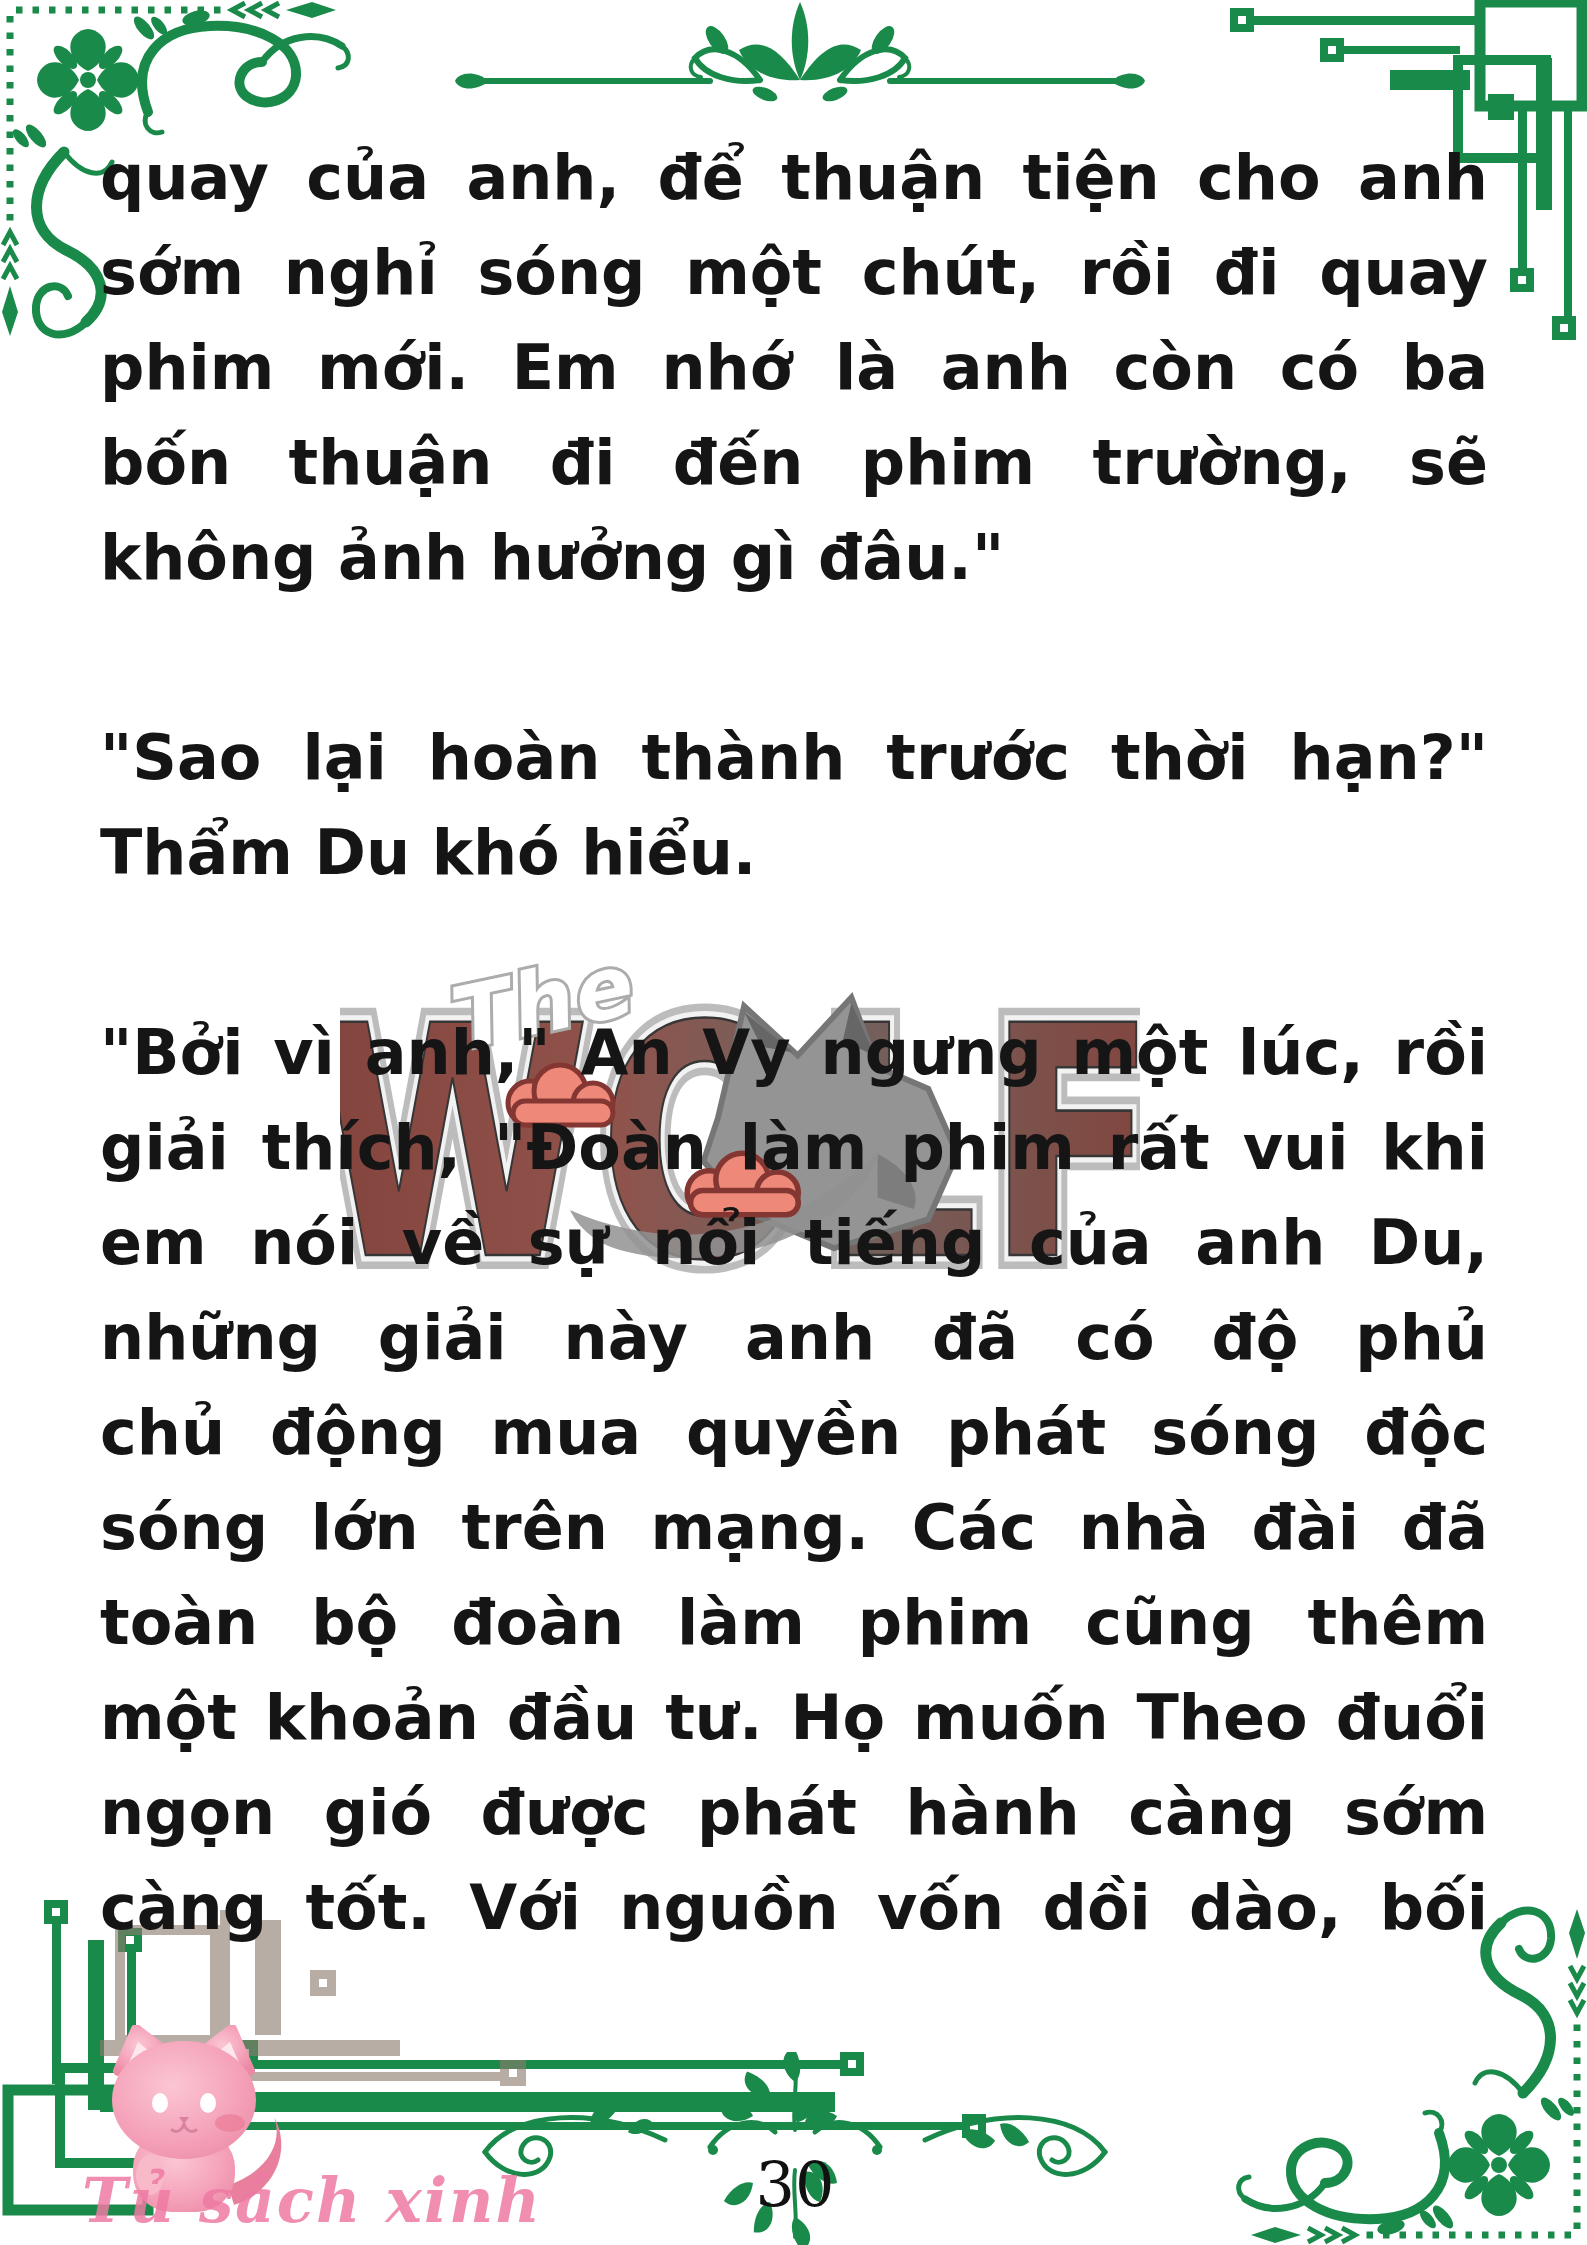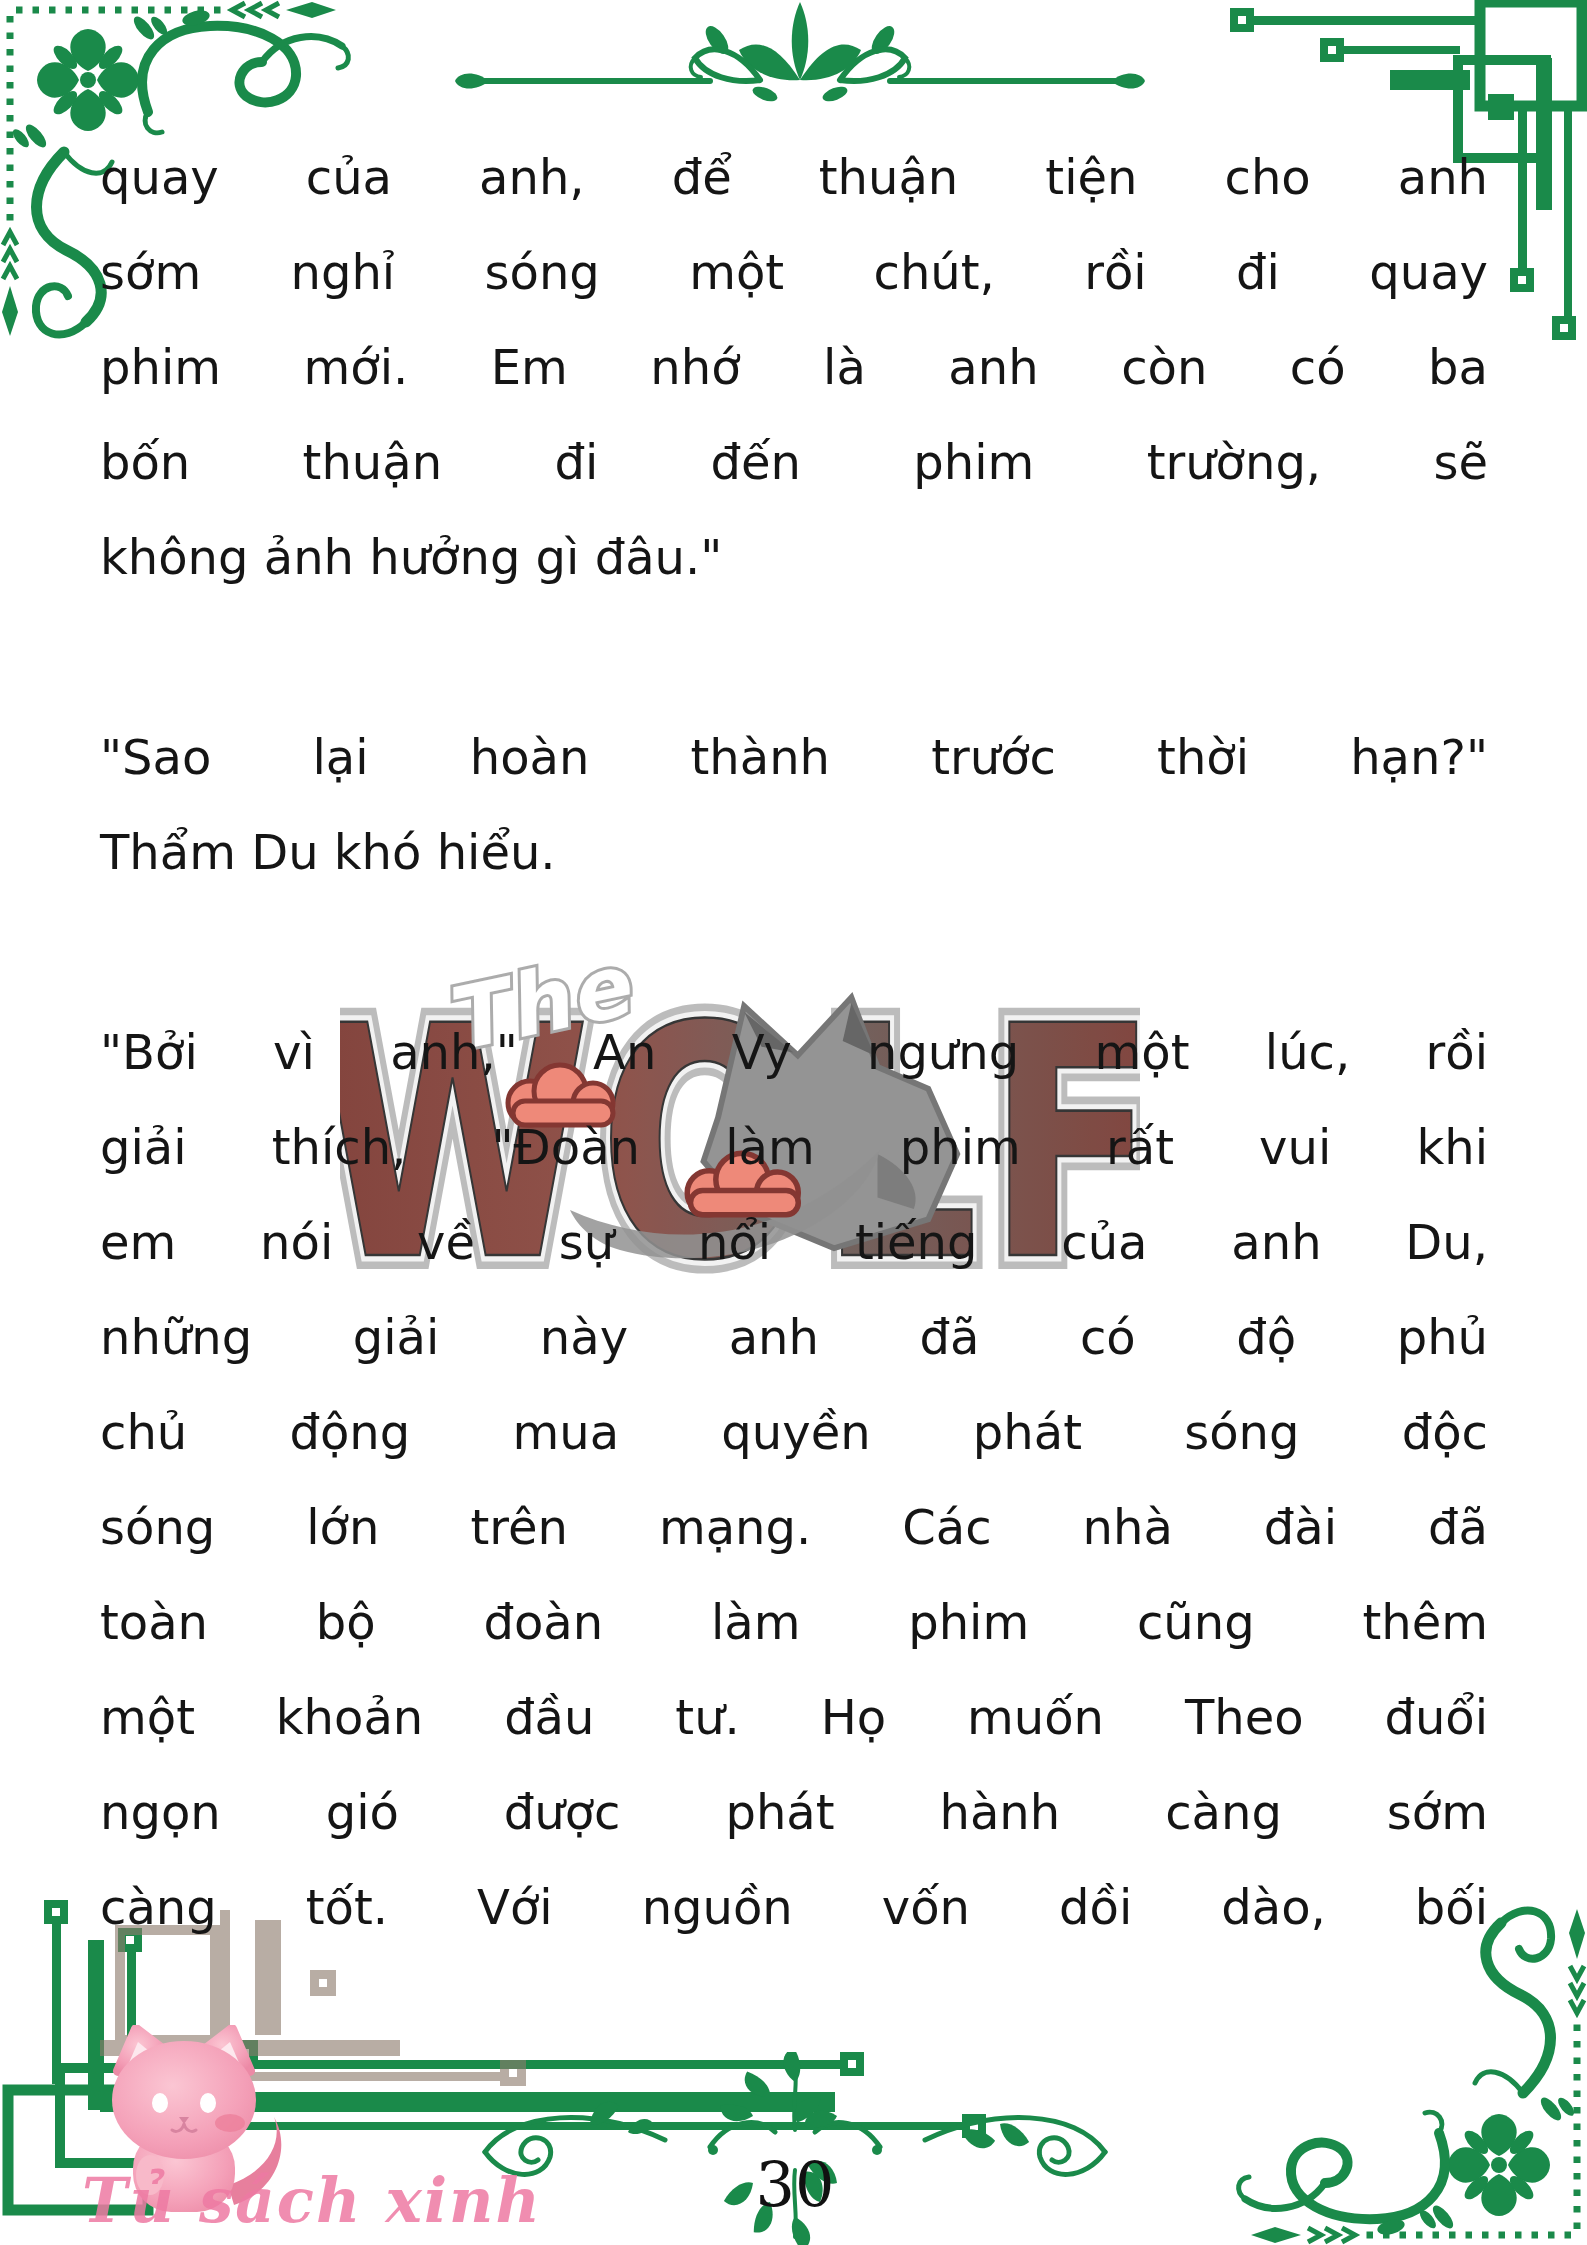--- a/index.html
+++ b/index.html
@@ -20,21 +20,21 @@
   .maze-shadow{position:absolute;left:100px;bottom:125px;z-index:2;opacity:.62;}
 
   
   .watermark{position:absolute;left:340px;top:955px;z-index:1;opacity:.95;}
   .wm-the{font-family:"DejaVu Sans",sans-serif;font-weight:bold;font-style:italic;}
   .wm-wolf{font-family:"DejaVu Sans",sans-serif;font-weight:bold;letter-spacing:8px;}
 
   
   .textblock{position:absolute;left:100px;top:130px;width:1388px;z-index:5;}
   .line{
-    height:95px;line-height:95px;font-size:48px;font-weight:normal;color:#151515;
+    height:95px;line-height:95px;font-size:62px;font-weight:bold;color:#151515;
     text-align:justify;text-align-last:justify;
   }
   .line.end{text-align-last:left;}
   .line.gap{margin-top:105px;}
 
   
   .wreath{position:absolute;left:470px;top:2052px;z-index:2;}
   .page-num{
     position:absolute;left:752px;top:2148px;width:86px;z-index:4;
     font-family:"DejaVu Serif","Liberation Serif",serif;font-weight:normal;

